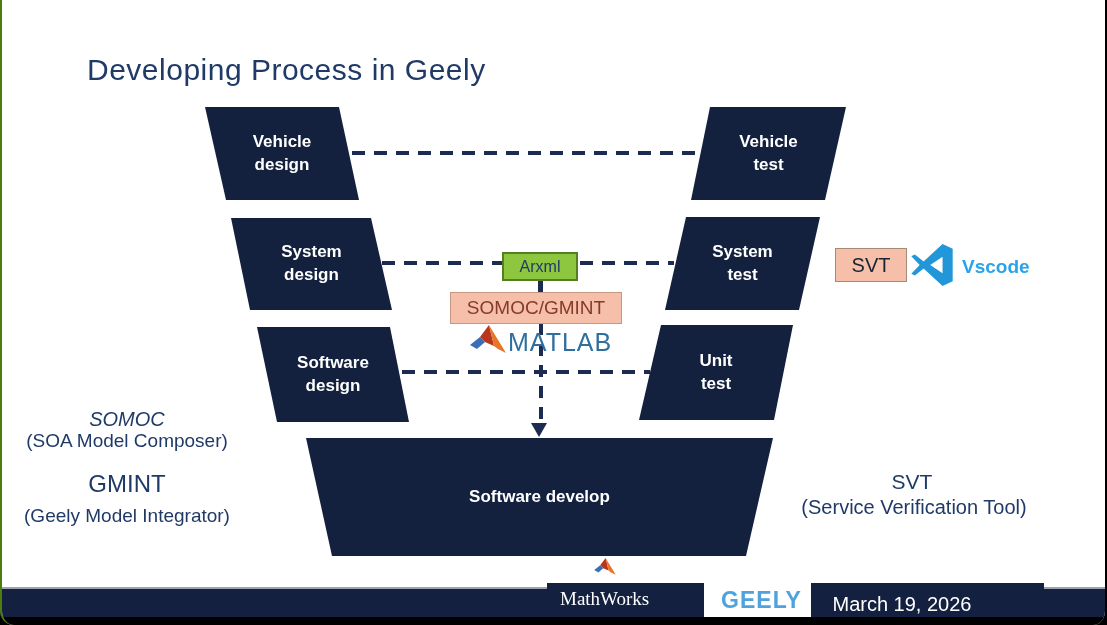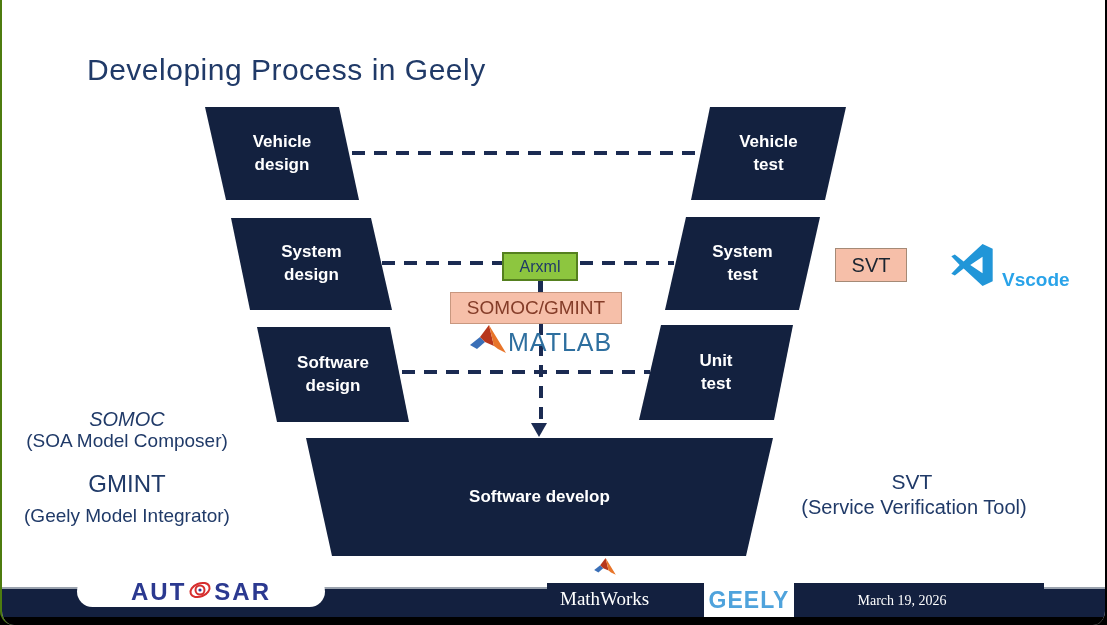--- a/index.html
+++ b/index.html
@@ -32,45 +32,45 @@
   
   .chip{position:absolute;display:flex;align-items:center;justify-content:center;z-index:3;box-sizing:border-box;}
   .arxml{left:500px;top:252px;width:76px;height:29px;background:#8DC63F;border:2px solid #55801F;
          color:#203A68;font-size:16px;}
   .somoc{left:448px;top:292px;width:172px;height:32px;background:#F6BFA9;border:1px solid #C8977F;
          color:#843C28;font-size:19px;}
   .svtchip{left:833px;top:248px;width:72px;height:34px;background:#F6BFA9;border:1px solid #A58A76;
          color:#1A2430;font-size:20px;}
   .matlab{position:absolute;left:466px;top:322px;display:flex;align-items:center;z-index:3;}
   .matlab-word{font-size:25px;color:#2E6F9F;letter-spacing:1px;}
-  .vscode{position:absolute;left:948px;top:243px;display:flex;align-items:flex-end;gap:8px;z-index:3;}
+  .vscode{position:absolute;left:908px;top:243px;display:flex;align-items:center;gap:8px;z-index:3;}
   .vscode-word{font-size:19px;font-weight:600;color:#29A3E9;}
   
   .legend{position:absolute;color:#203A68;text-align:center;z-index:2;}
   .lg-somoc{left:40px;top:408px;width:170px;font-size:20px;font-style:italic;}
   .lg-somocf{left:8px;top:430px;width:234px;font-size:19px;}
   .lg-gmint{left:40px;top:470px;width:170px;font-size:24px;}
   .lg-gmintf{left:8px;top:505px;width:234px;font-size:19px;}
   .lg-svt{left:840px;top:470px;width:140px;font-size:21px;}
   .lg-svtf{left:787px;top:496px;width:250px;font-size:20px;}
   
   .footer-bar{position:absolute;left:0;top:587px;width:100%;height:28px;background:#13203F;
     border-top:2px solid #9AA2AE;box-sizing:content-box;z-index:4;}
   .footer-raised{position:absolute;left:545px;top:583px;width:497px;height:35px;background:#13203F;z-index:5;}
-  .geely-box{position:absolute;left:702px;top:583px;width:90px;height:35px;background:#fff;z-index:6;
-    display:flex;align-items:center;justify-content:center;}
+  .geely-box{position:absolute;left:702px;top:583px;width:99px;height:35px;background:#fff;z-index:6;
+    display:flex;align-items:center;justify-content:center;padding-left:8px;}
   .geely-word{font-size:23px;font-weight:800;color:#4FA3DC;letter-spacing:1px;}
   .black-strip{position:absolute;left:0;top:617px;width:100%;height:8px;background:#000;z-index:8;}
   .autosar-pill{position:absolute;left:75px;top:576px;width:248px;height:31px;background:#fff;border-radius:16px;
     display:flex;align-items:center;justify-content:center;gap:2px;z-index:7;}
   .autosar-word{font-size:24px;font-weight:800;color:#2B3990;letter-spacing:2px;}
   .mathworks{position:absolute;left:558px;top:556px;display:flex;align-items:center;gap:6px;z-index:7;flex-direction:column;}
   .mathworks-word{font-family:"Liberation Serif",serif;font-size:19px;color:#fff;}
   .date-label{position:absolute;left:820px;top:593px;width:160px;text-align:center;
-    font-size:14px;color:#fff;z-index:7;font-family:Liberation Serif, serif;}
+    font-size:20px;color:#fff;z-index:7;}
 </style>
 </head>
 <body>
 
 <div class="slide">
 
   <div class="title">Developing Process in Geely</div>
 
   <div class="dash-h" style="left:350px;top:151px;width:350px;"></div>
   <div class="dash-h" style="left:380px;top:261px;width:292px;"></div>
@@ -134,31 +134,20 @@
   <div class="legend lg-gmint">GMINT</div>
   <div class="legend lg-gmintf">(Geely Model Integrator)</div>
   <div class="legend lg-svt">SVT</div>
   <div class="legend lg-svtf">(Service Verification Tool)</div>
 
   <div class="footer-bar"></div>
   <div class="footer-raised"></div>
   <div class="geely-box">
     <span class="geely-word">GEELY</span>
   </div>
-  <div class="autosar-pill">
-    <span class="autosar-word">AUT</span>
-    <span>
-      <svg width="24" height="24" viewBox="0 0 24 24">
-        <ellipse cx="12" cy="12" rx="10" ry="6.5" fill="none" stroke="#D62E2E" stroke-width="2" transform="rotate(-22 12 12)"></ellipse>
-        <circle cx="12" cy="12" r="4.5" fill="#fff" stroke="#D62E2E" stroke-width="2"></circle>
-        <circle cx="12" cy="12" r="1.6" fill="#2B3990"></circle>
-      </svg>
-    </span>
-    <span class="autosar-word">SAR</span>
-  </div>
   <div class="mathworks">
     <span>
       <svg width="24" height="22" viewBox="0 0 40 36">
         <path d="M2 23 L12 15 L17 20 L9 27 Z" fill="#3A6FB7"></path>
         <path d="M12 15 L21 3 L26 24 L17 20 Z" fill="#B7361C"></path>
         <path d="M21 3 L24 8 L38 31 L30 27 L26 24 Z" fill="#E8752A"></path>
       </svg>
     </span>
     <span class="mathworks-word">MathWorks</span>
   </div>

